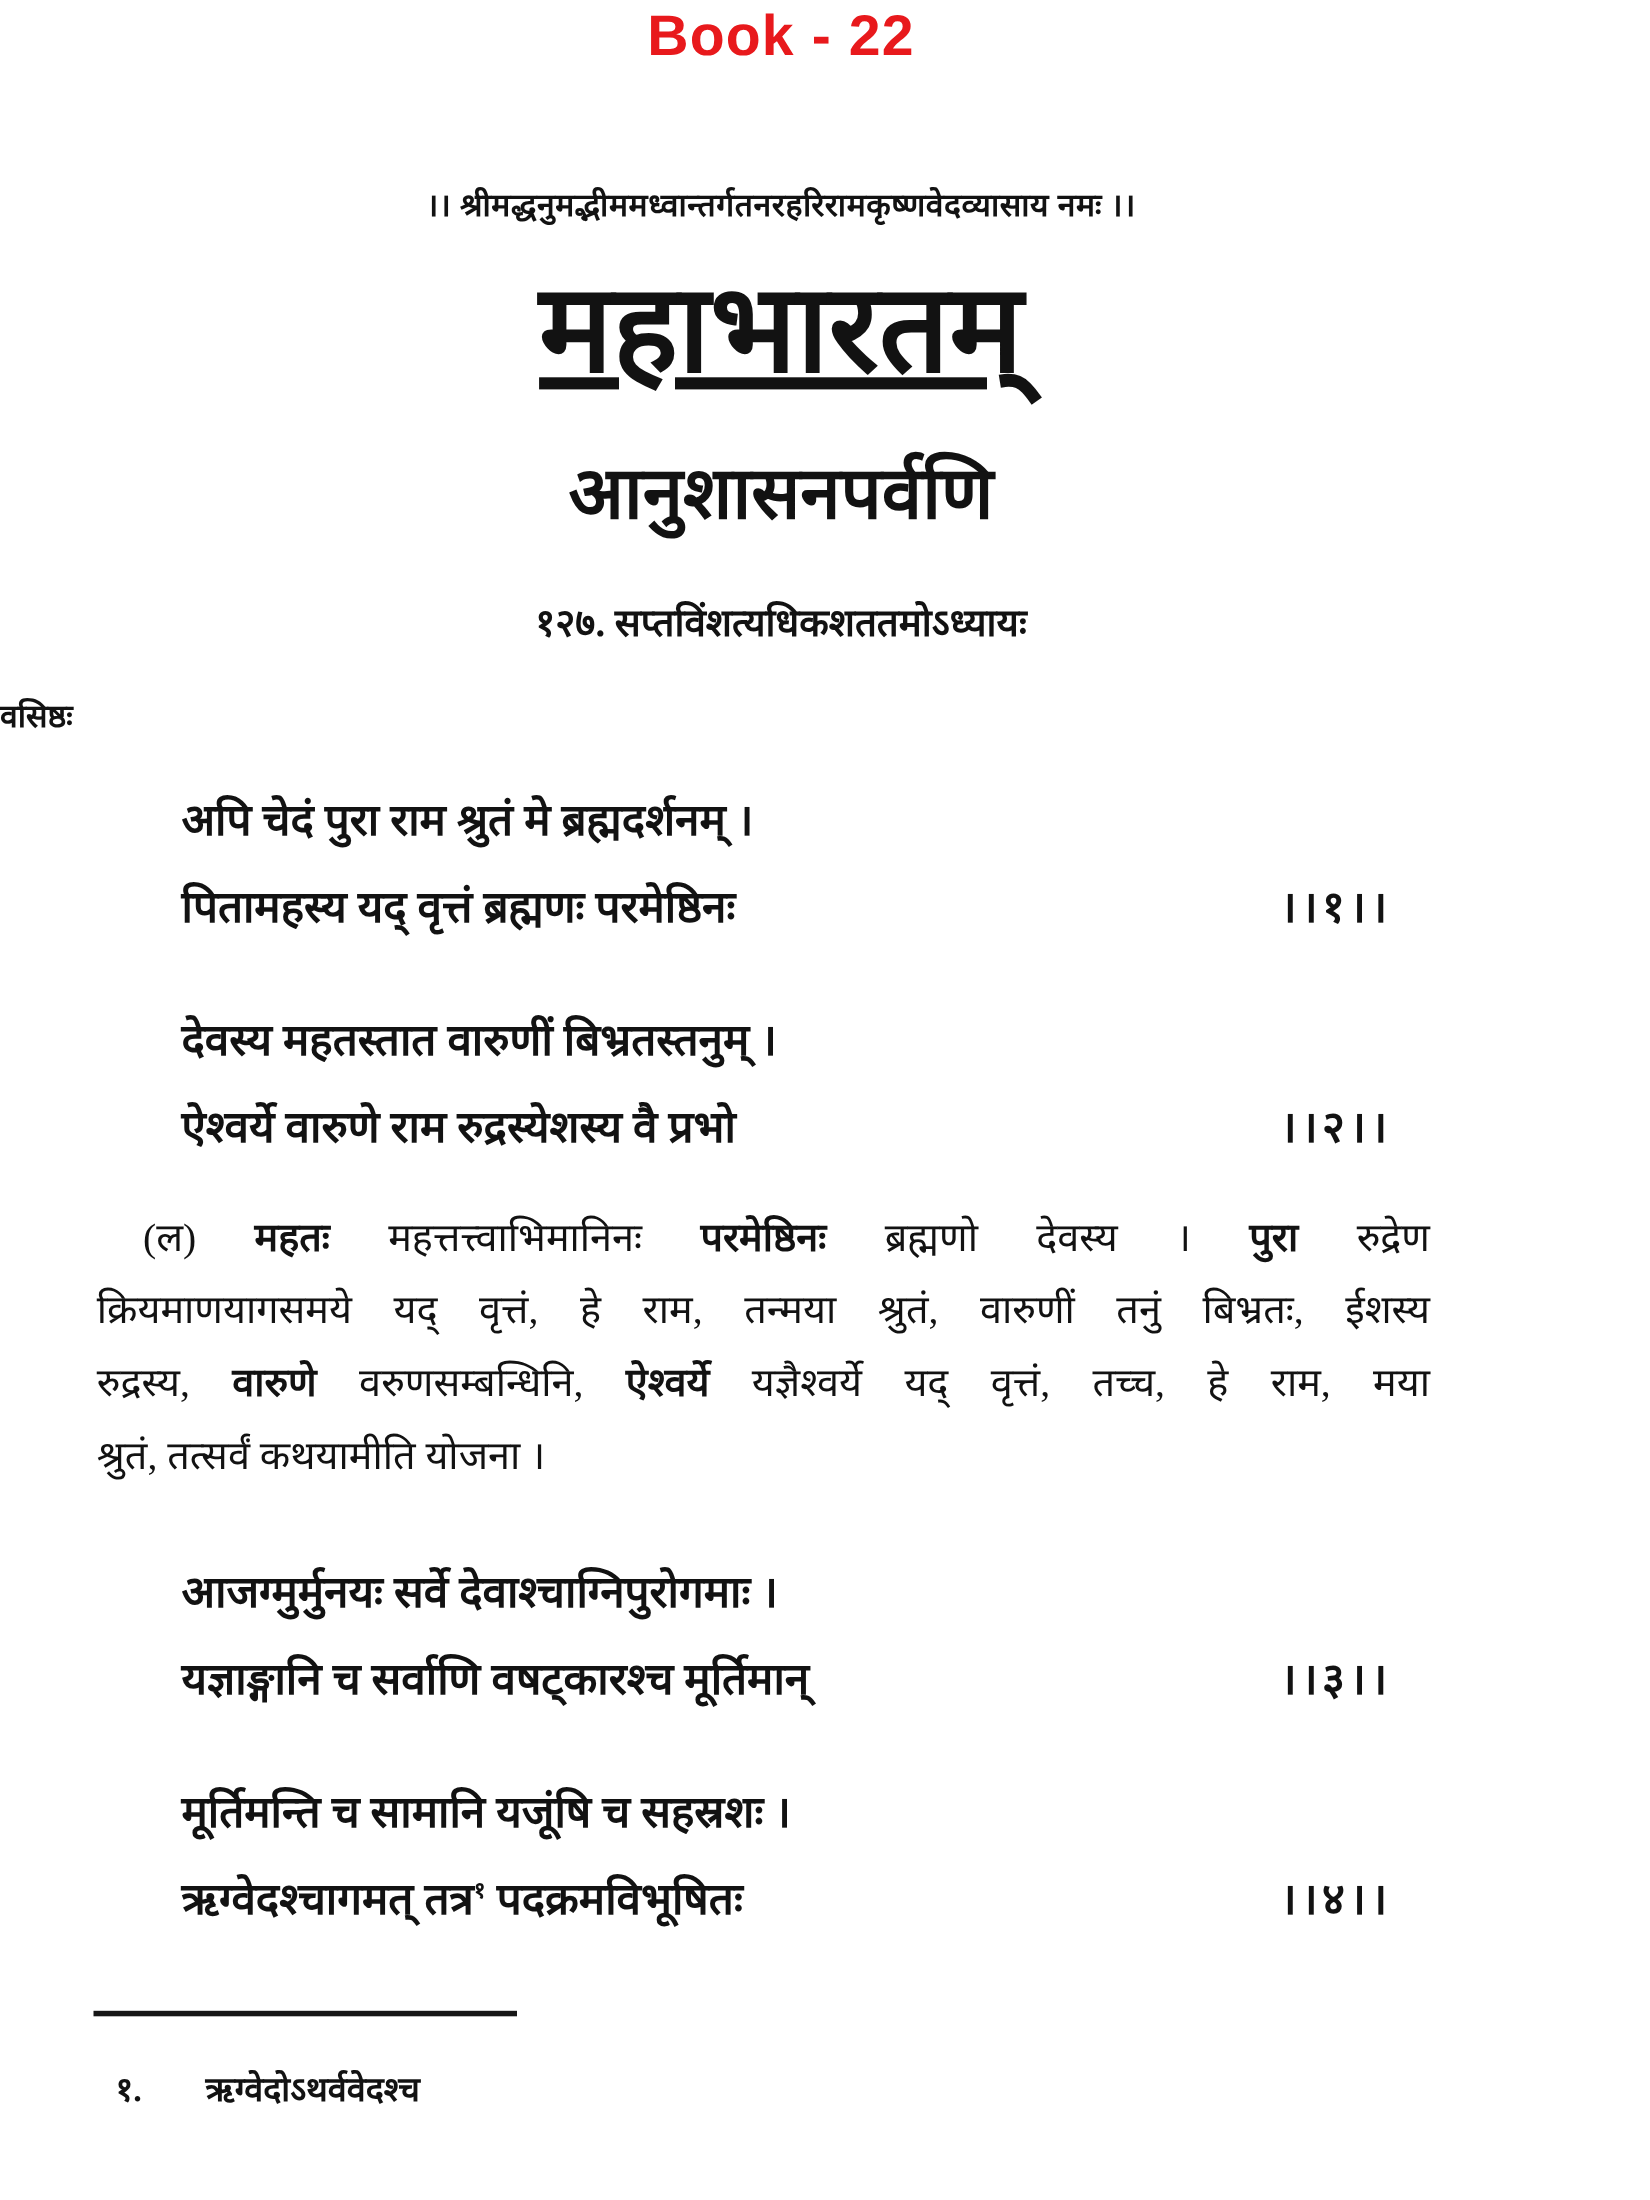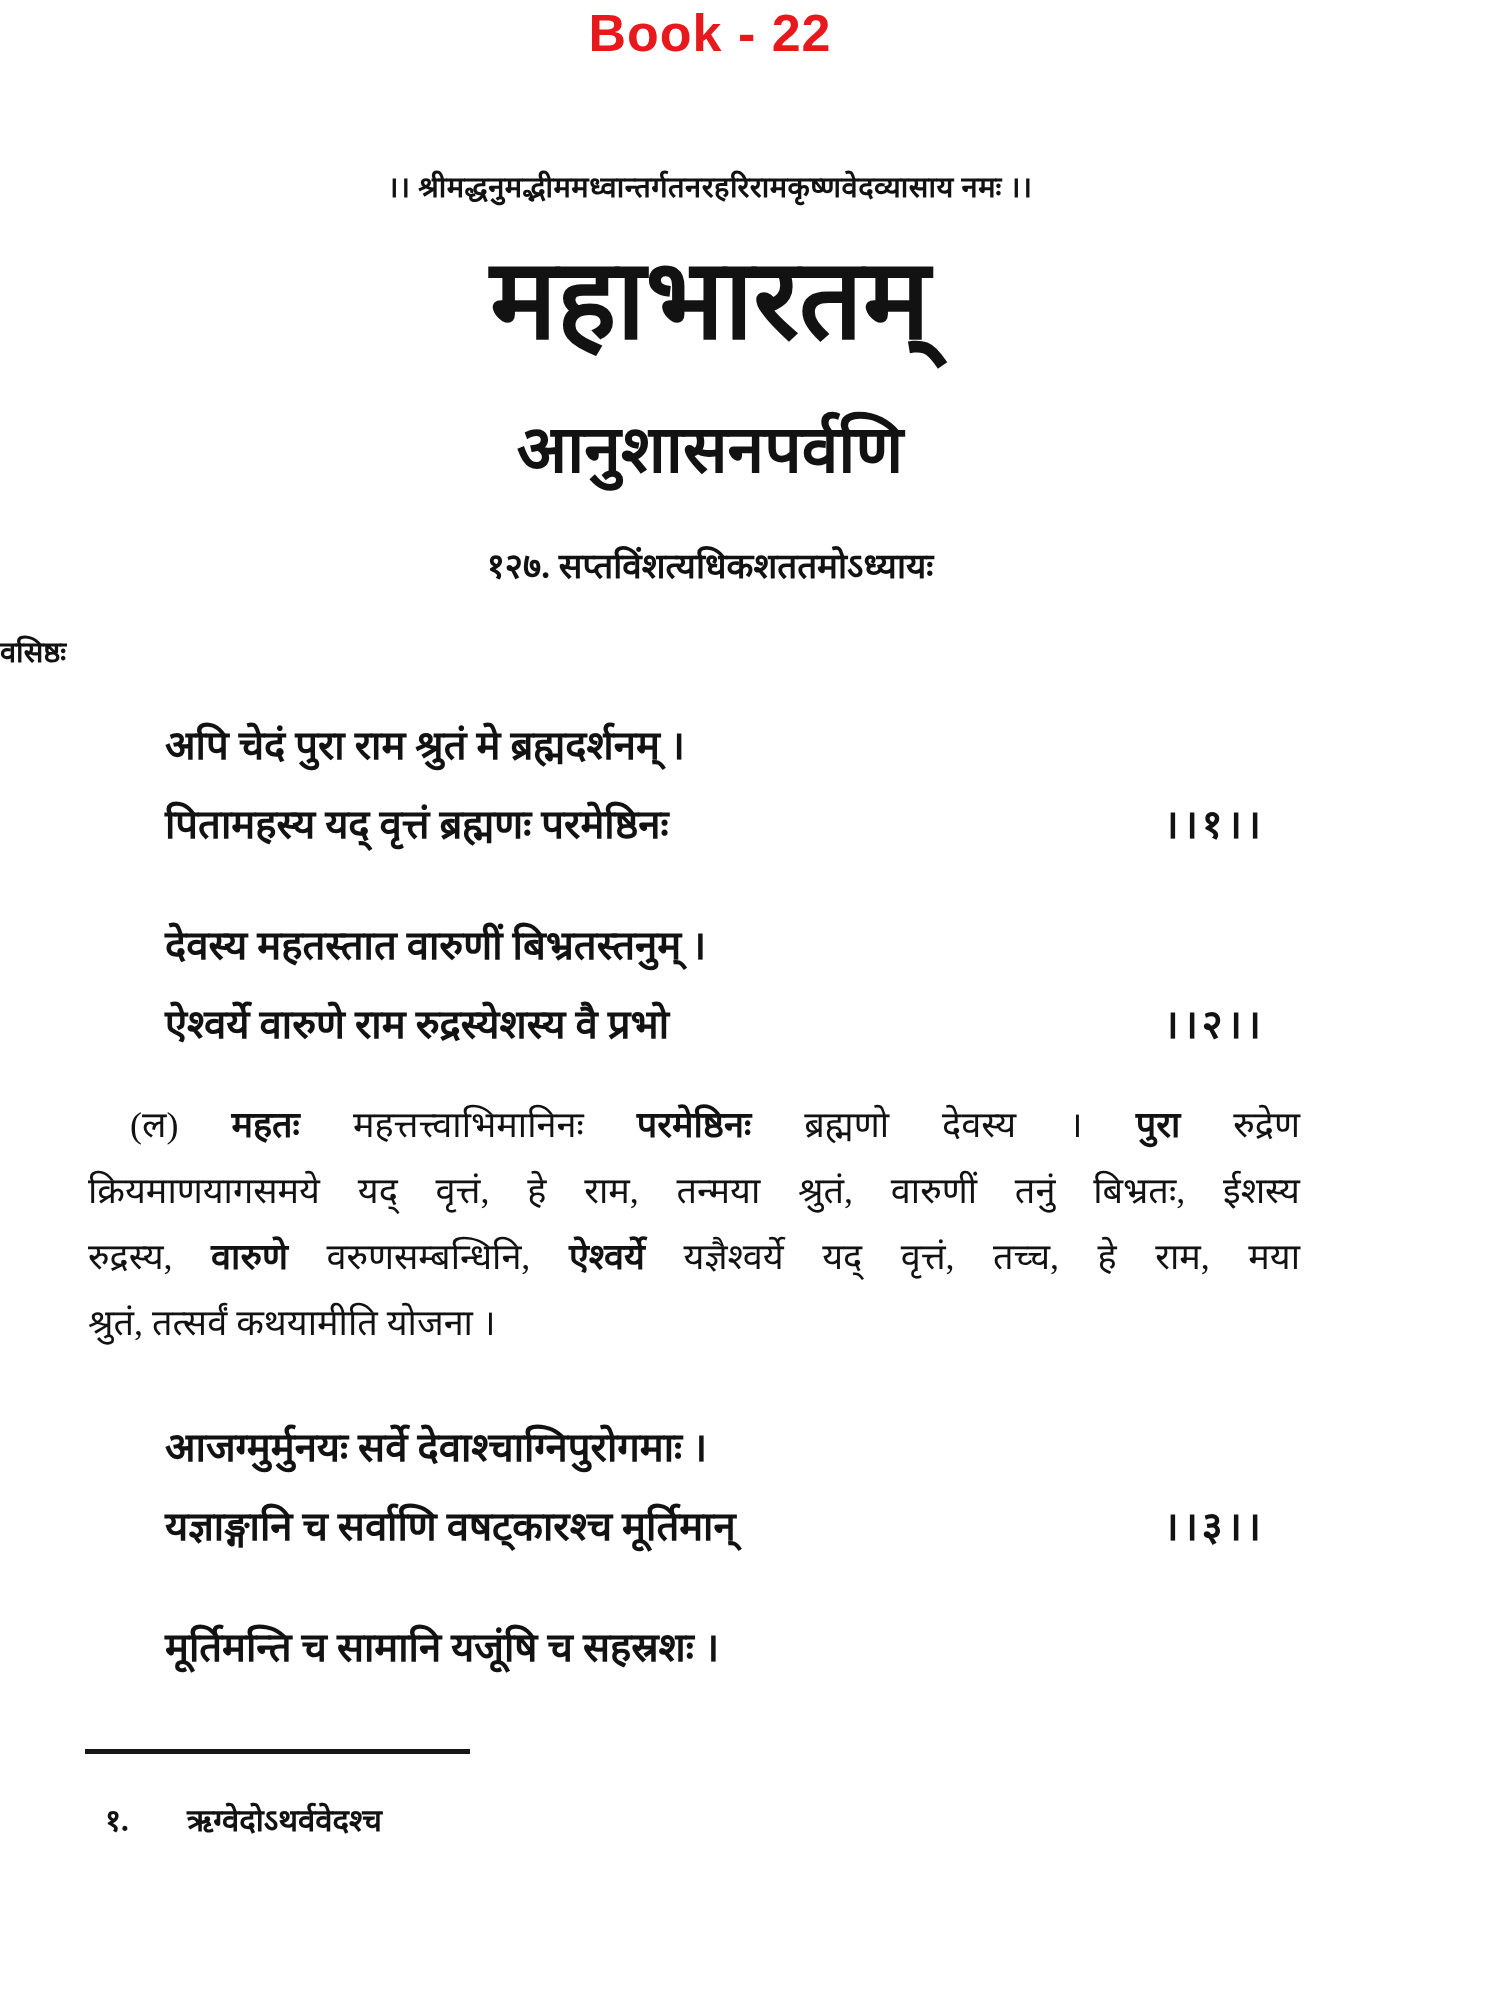--- a/index.html
+++ b/index.html
@@ -27,20 +27,21 @@
     line-height:46px;
     font-weight:bold;
     letter-spacing:0.5px;
   }
   .main-title{
     margin:0;
     text-align:center;
     font-size:112px;
     line-height:180px;
     font-weight:bold;
+    text-decoration:underline;
   }
   .parva-title{
     margin:0;
     text-align:center;
     font-size:66px;
     line-height:120px;
     font-weight:bold;
   }
   .section-title{
     margin:0;
@@ -171,20 +172,24 @@
         </div>
         <div class="verse-line">
           <span><span>यज्ञाङ्गानि च सर्वाणि वषट्कारश्च मूर्तिमान्</span></span>
           <span class="verse-num">।।३।।</span>
         </div>
       </div>
       <div class="verse">
         <div class="verse-line">
           <span><span>मूर्तिमन्ति च सामानि यजूंषि च सहस्रशः ।</span></span>
         </div>
+        <div class="verse-line">
+          <span><span>ऋग्वेदश्चागमत् तत्र</span><sup>१</sup><span> पदक्रमविभूषितः</span></span>
+          <span class="verse-num">।।४।।</span>
+        </div>
       </div>
     </div>
 
   <hr class="footnote-divider">
 
   <div class="footnote">
     <span>१.</span>
     <span>ऋग्वेदोऽथर्ववेदश्च</span>
   </div>
 

